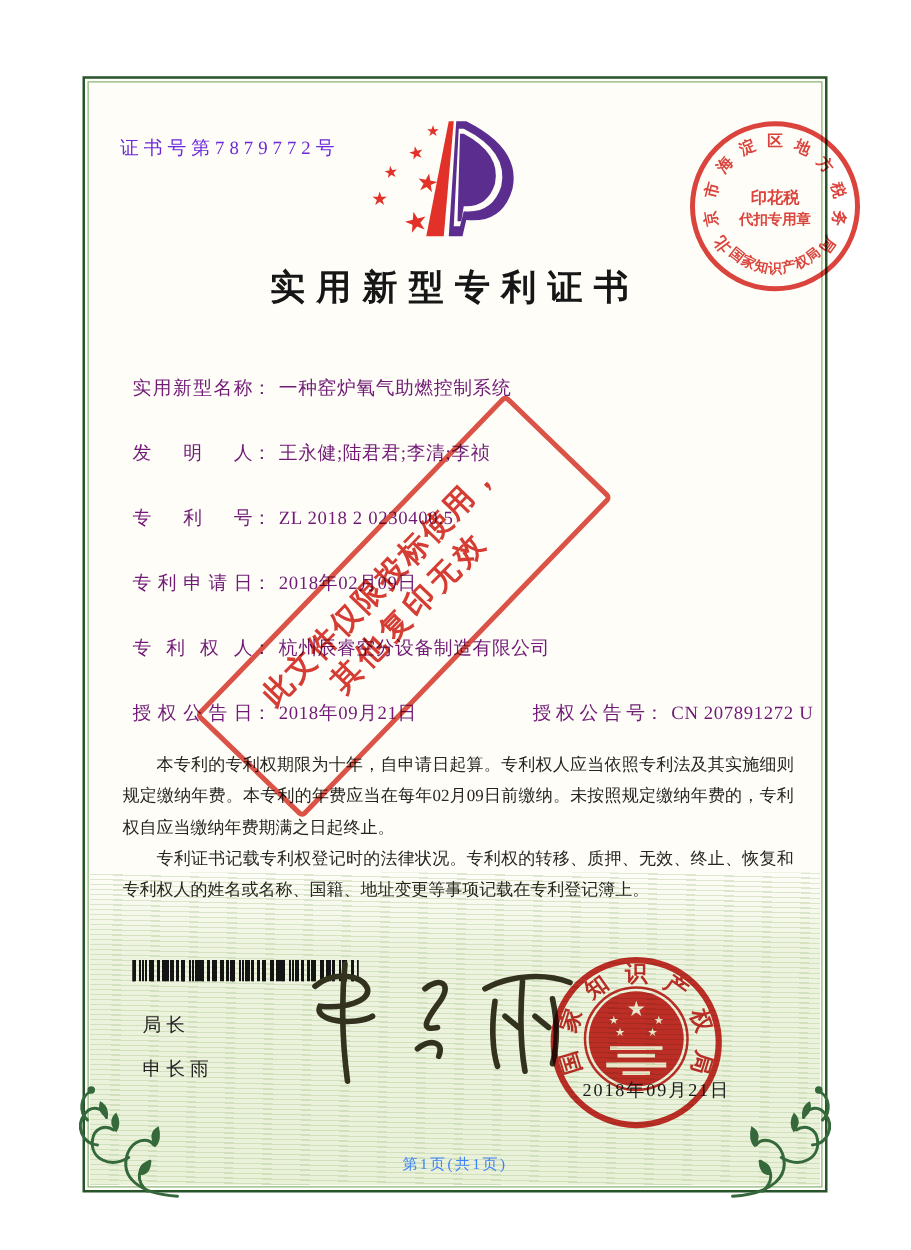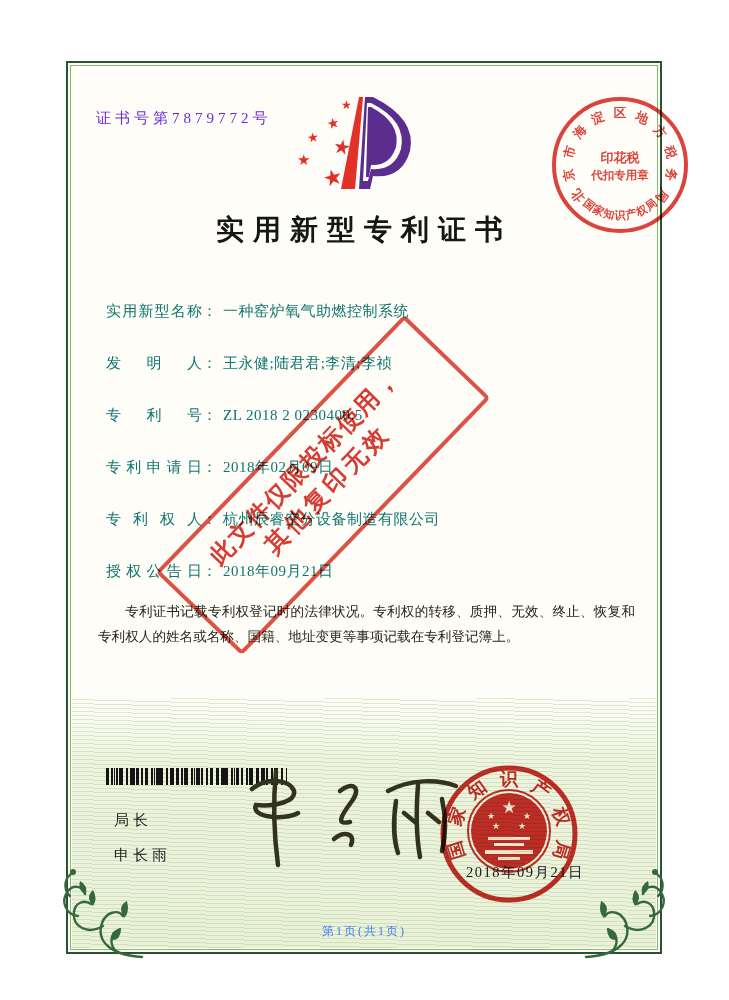--- a/index.html
+++ b/index.html
@@ -10,21 +10,21 @@
   .cert::before{content:"";position:absolute;inset:2px;border:1px solid #8ab578;pointer-events:none;}
   .texture{position:absolute;left:4px;right:4px;bottom:4px;height:250px;
         background:
           repeating-linear-gradient(1.5deg, rgba(148,184,118,.30) 0 1px, rgba(0,0,0,0) 1px 4px),
           linear-gradient(rgba(240,246,226,0), #edf3de 26%, #eaf1d9);}
   .cert-no{position:absolute;left:28px;top:46px;font-size:15px;letter-spacing:4px;color:#6d28d9;}
   .logo{position:absolute;left:50%;top:28px;transform:translateX(-50%);width:150px;height:110px;}
   .logo .star{position:absolute;color:#e23128;line-height:1;}
   .title{position:absolute;left:0;right:0;top:148px;text-align:center;
          font-size:28px;font-weight:700;letter-spacing:9px;color:#161616;}
-  .fields{position:absolute;left:38px;right:26px;top:238px;font-size:15px;color:#0f766e;}
+  .fields{position:absolute;left:38px;right:26px;top:238px;font-size:15px;color:#701a75;}
   .frow{position:relative;line-height:21px;margin-bottom:31px;white-space:nowrap;}
   .frow.last{margin-bottom:0;}
   .lbl{display:inline-block;width:96px;text-align:justify;text-align-last:justify;
        font-weight:500;vertical-align:bottom;}
   .lbl2{display:inline-block;width:90px;text-align:justify;text-align-last:justify;font-weight:500;vertical-align:bottom;}
   .colon{margin-right:6px;}
   .val{letter-spacing:.5px;}
   .field2{position:absolute;left:320px;top:0;}
   .body{position:absolute;left:30px;right:25px;top:536px;font-size:13.6px;line-height:25px;
         text-align:justify;color:#26261e;}
@@ -122,24 +122,28 @@
         <span class="lbl">专利号</span><span class="colon">：</span><span class="val">ZL 2018 2 0230400.5</span>
       </div>
       <div class="frow">
         <span class="lbl">专利申请日</span><span class="colon">：</span><span class="val">2018年02月09日</span>
       </div>
       <div class="frow">
         <span class="lbl">专利权人</span><span class="colon">：</span><span class="val">杭州辰睿空分设备制造有限公司</span>
       </div>
       <div class="frow last">
         <span class="lbl">授权公告日</span><span class="colon">：</span><span class="val">2018年09月21日</span>
+        <span class="field2">
+          <span class="lbl2">授权公告号</span><span class="colon">：</span><span class="val">CN 207891272 U</span>
+        </span>
       </div>
     </div>
 
     <div class="body">
+      <p>本专利的专利权期限为十年，自申请日起算。专利权人应当依照专利法及其实施细则规定缴纳年费。本专利的年费应当在每年02月09日前缴纳。未按照规定缴纳年费的，专利权自应当缴纳年费期满之日起终止。</p>
       <p>专利证书记载专利权登记时的法律状况。专利权的转移、质押、无效、终止、恢复和专利权人的姓名或名称、国籍、地址变更等事项记载在专利登记簿上。</p>
     </div>
 
     <div class="barcode"></div>
 
     <div class="sig-title">局长</div>
     <div class="sig-name">申长雨</div>
 
     <svg class="sig-script" width="270" height="115" viewBox="0 0 270 115">
       <g fill="none" stroke="#32321f" stroke-width="4.5" stroke-linecap="round">

